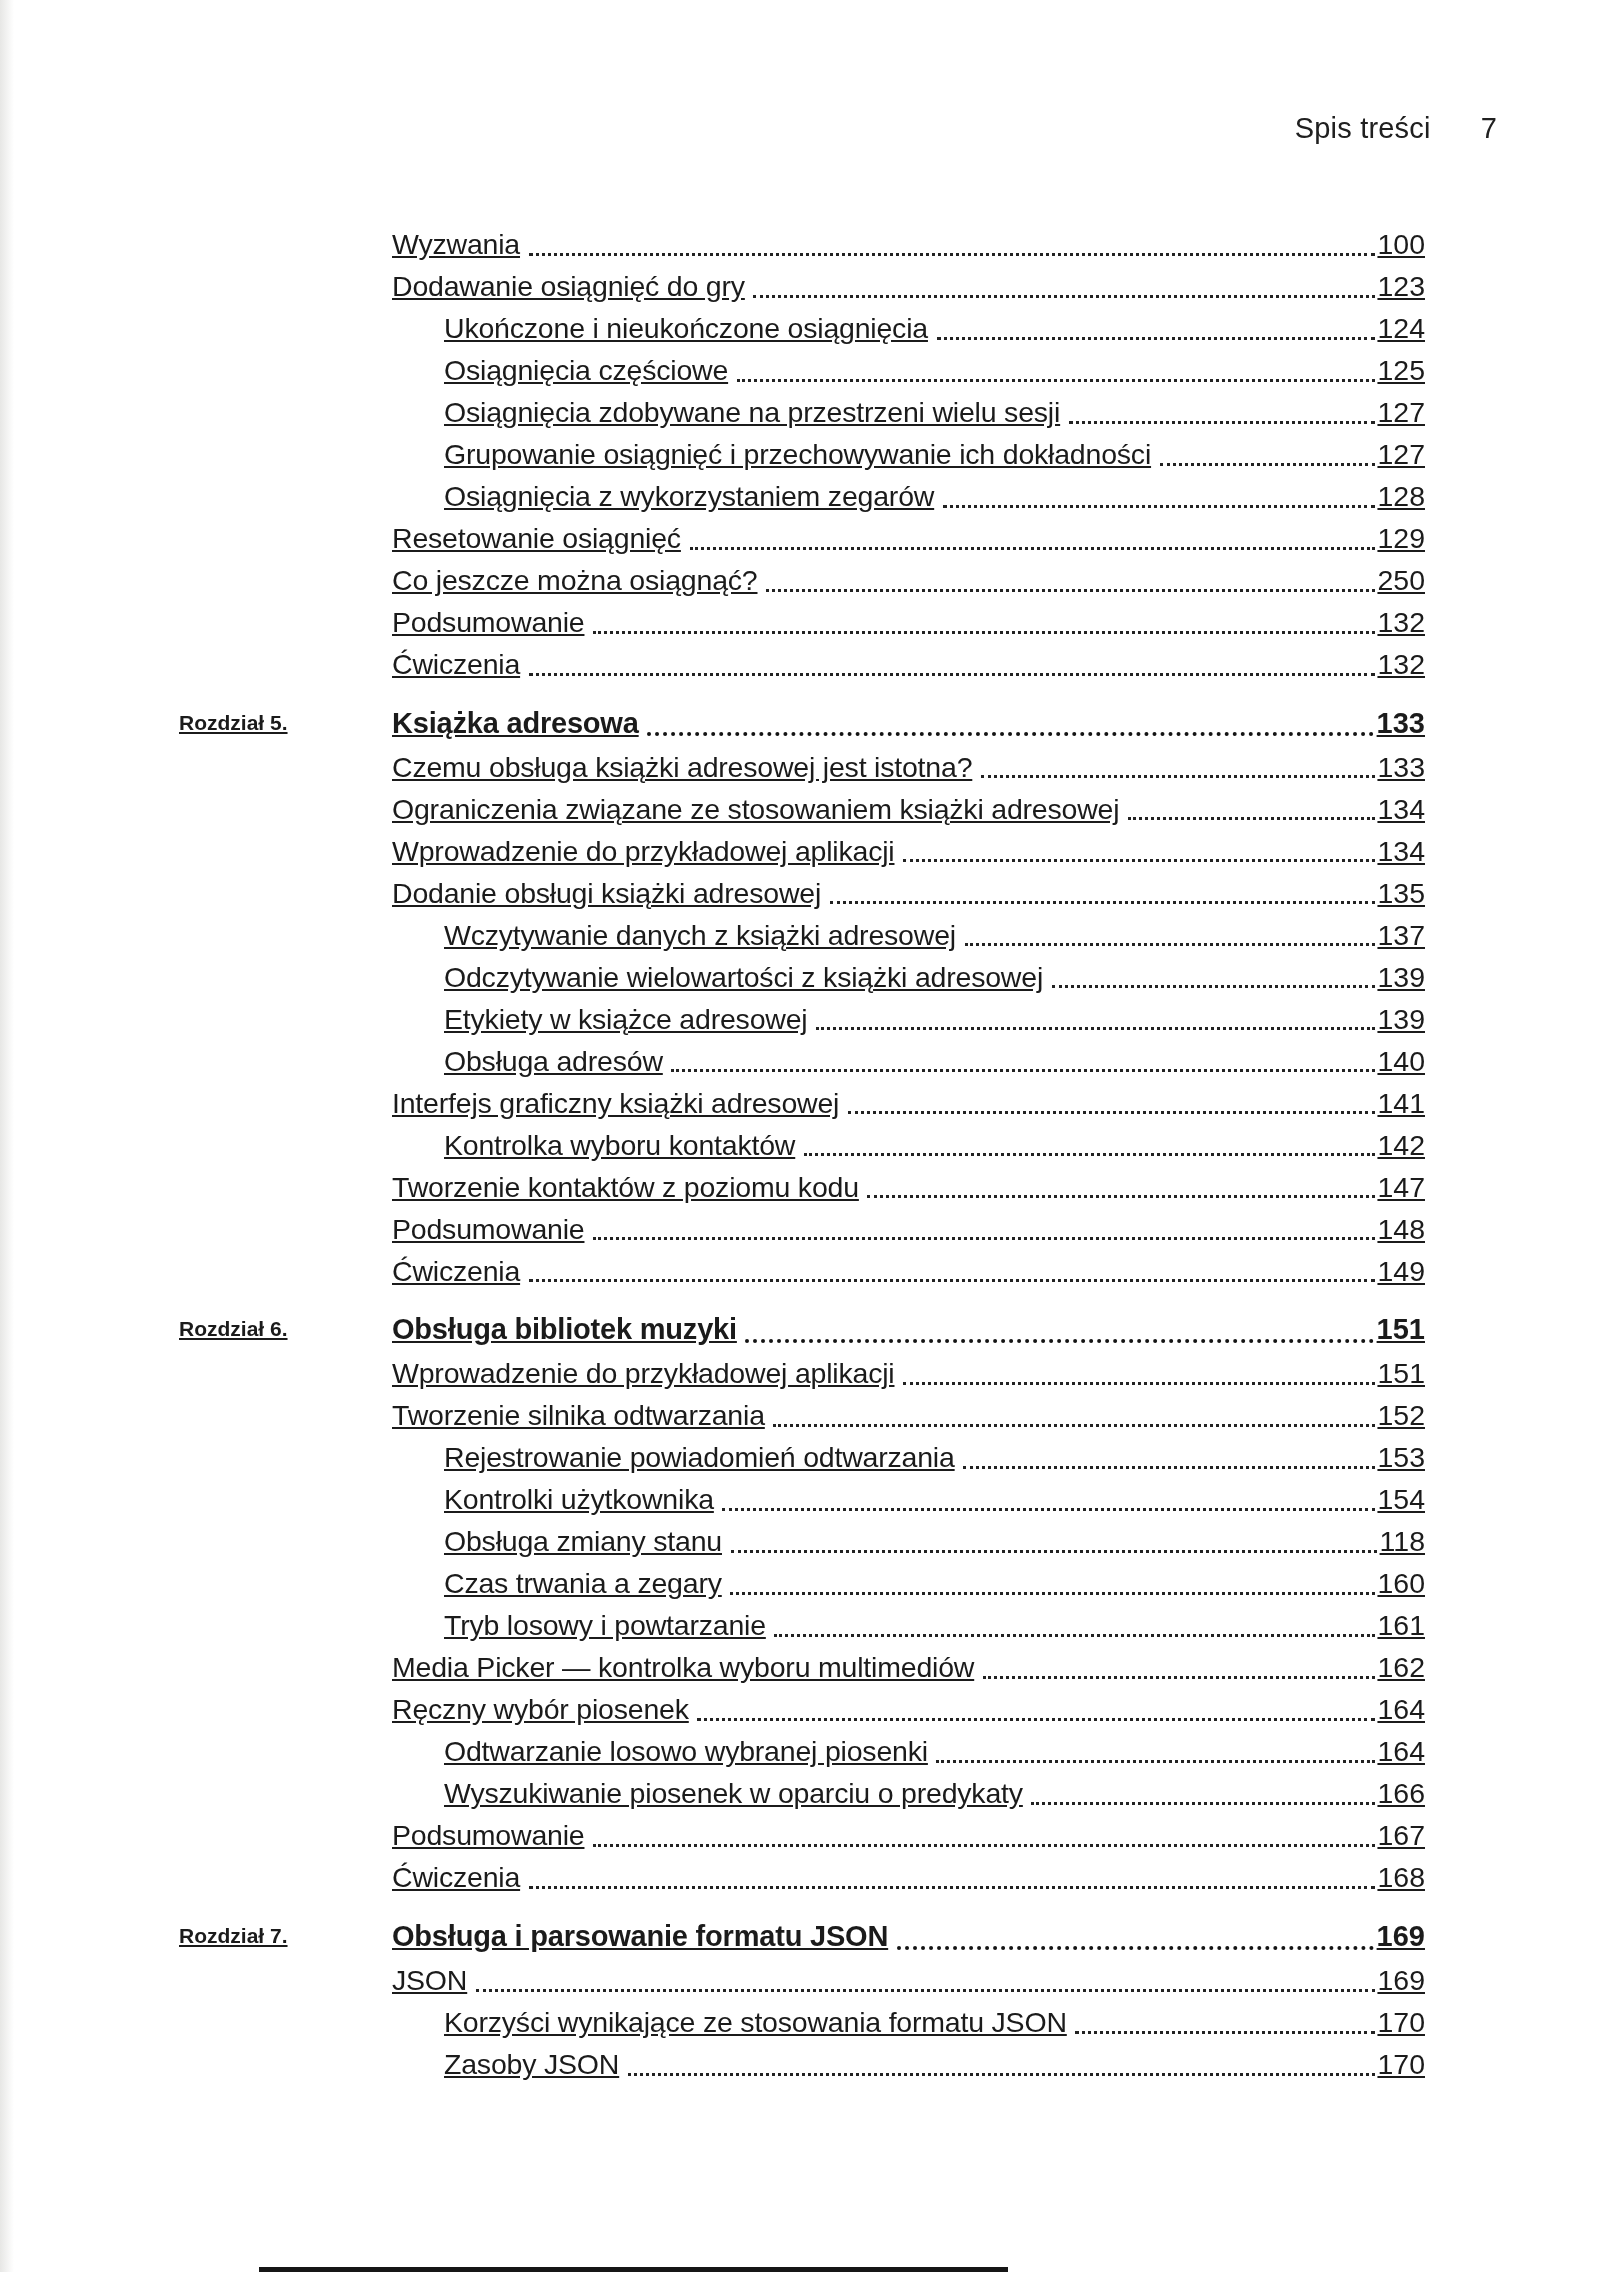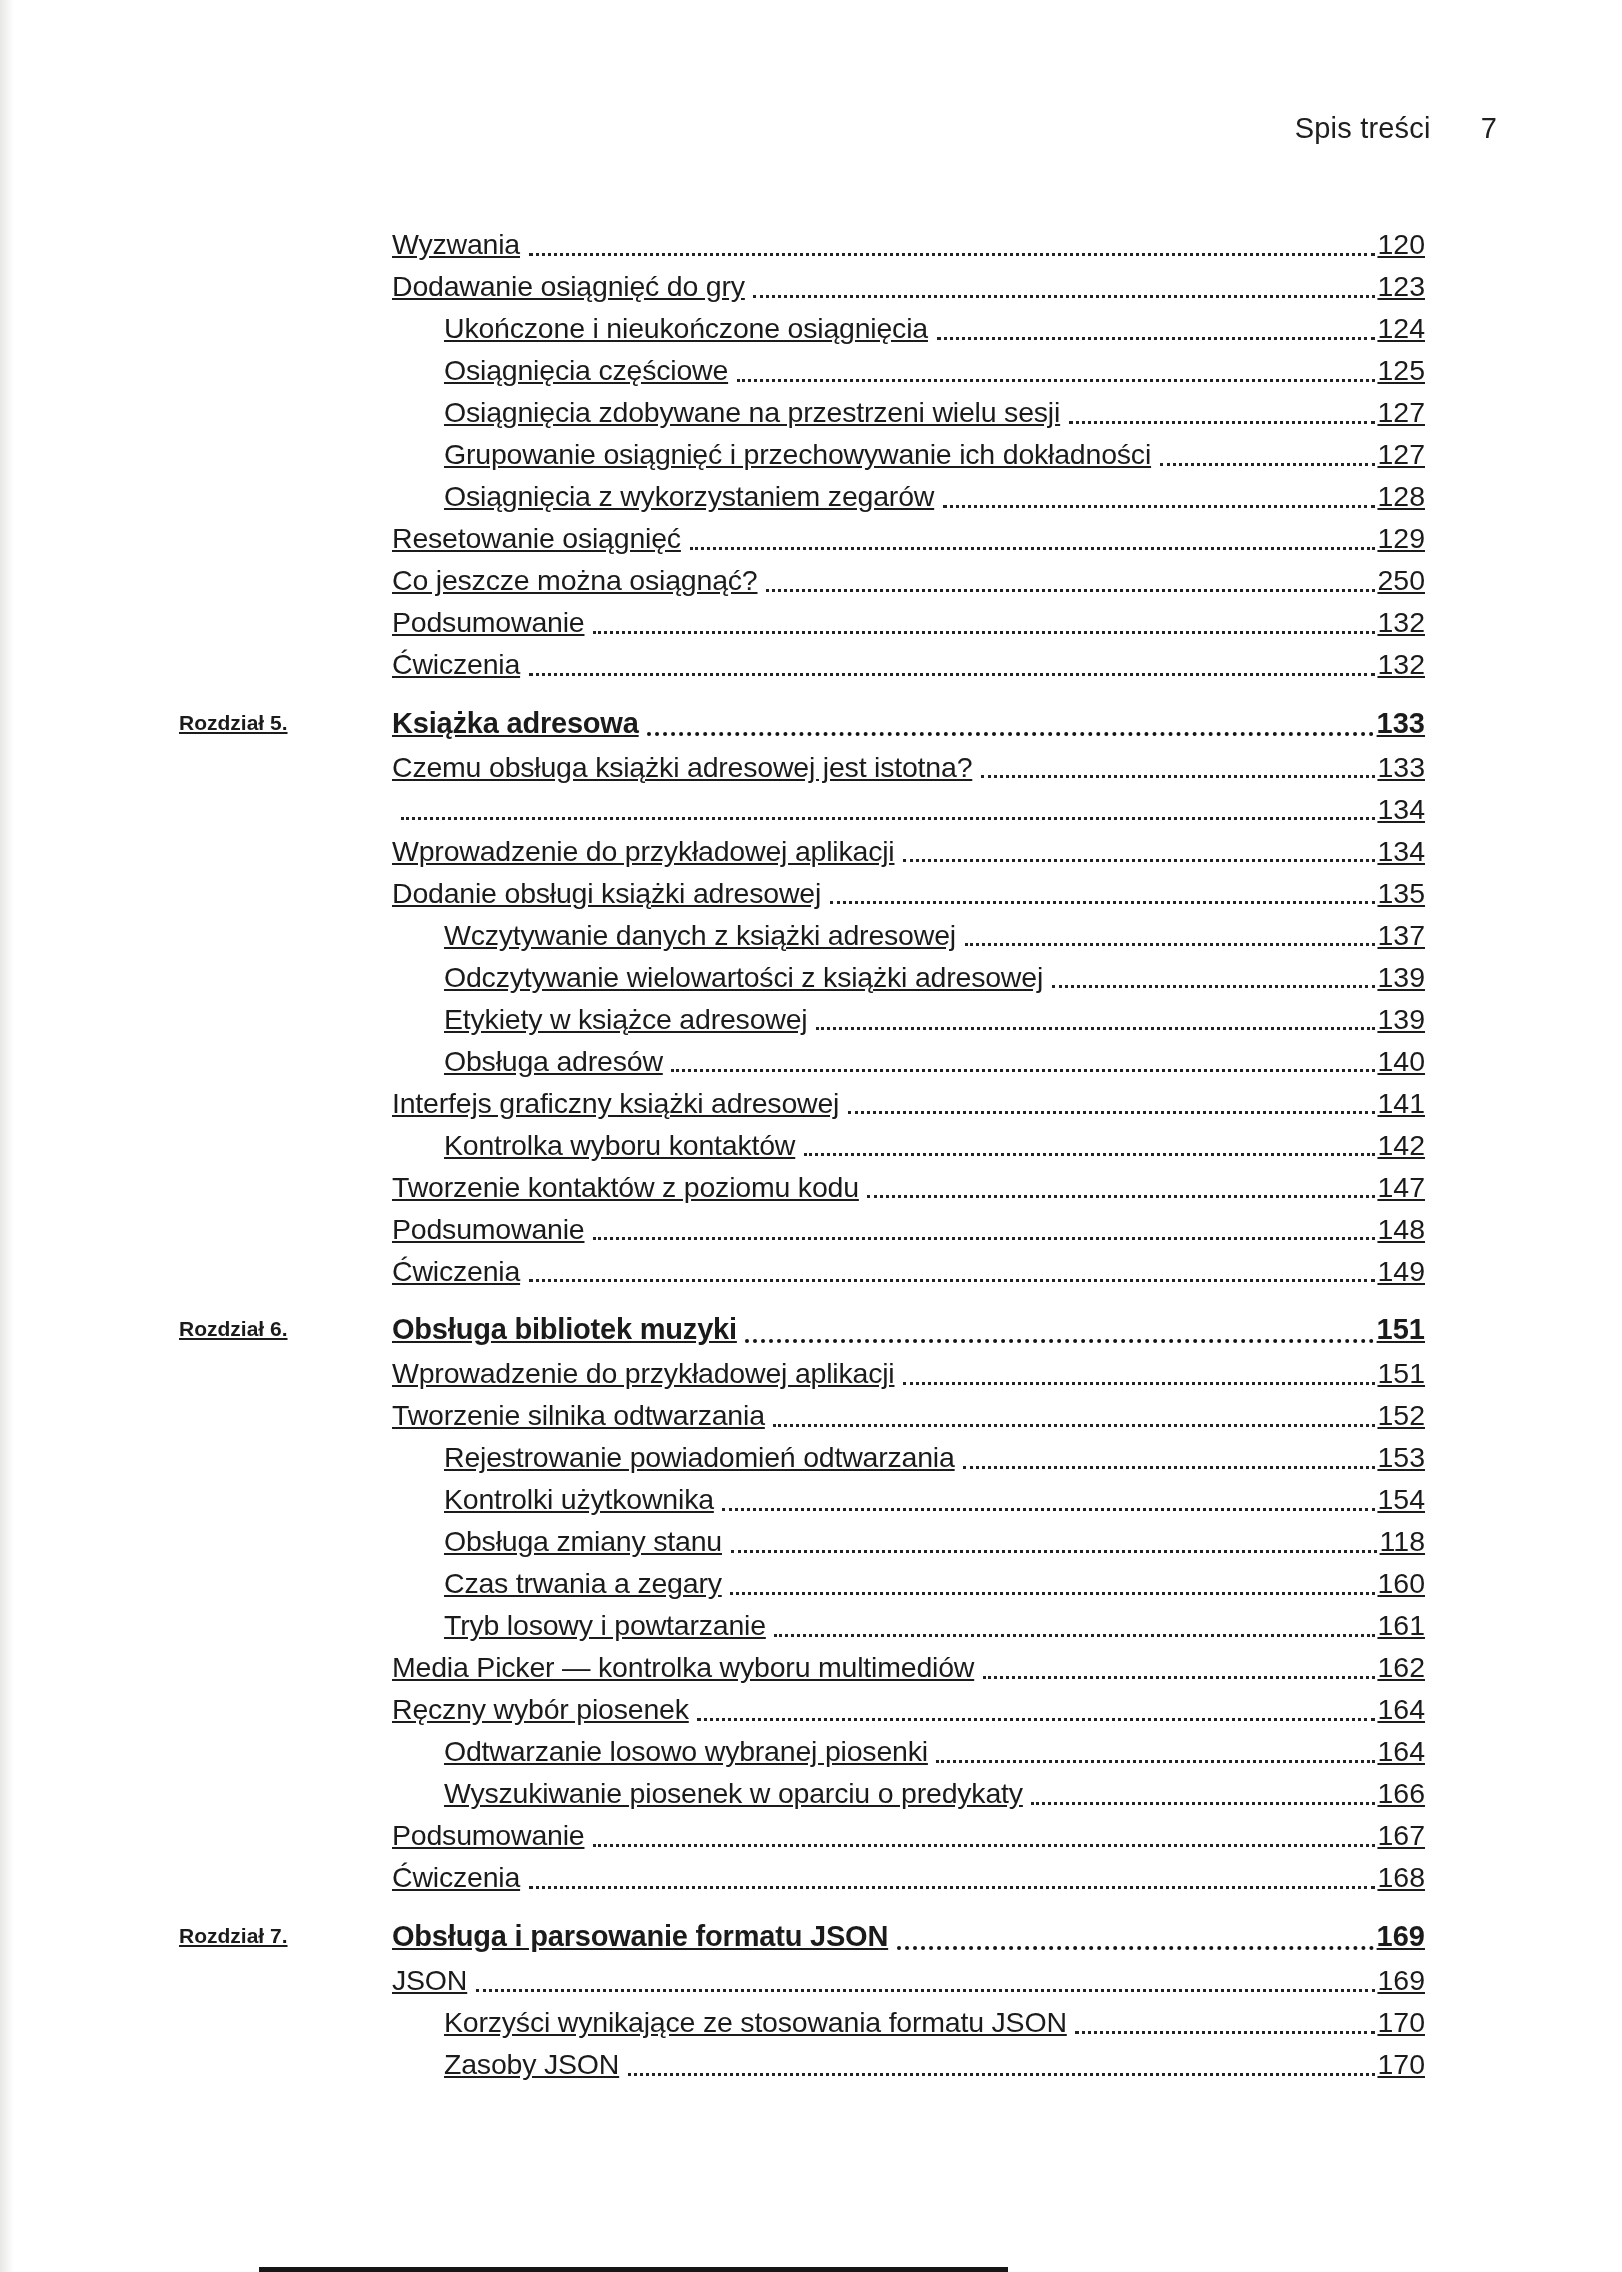--- a/index.html
+++ b/index.html
@@ -54,21 +54,21 @@
 
 <div class="page-header">
   <span>Spis treści</span>
   <span>7</span>
 </div>
 
 <div class="toc">
     <div class="row lvl1">
       <span class="title">Wyzwania</span>
       <span class="leader"></span>
-      <span class="pagenum">120</span>
+      <span class="pagenum">100</span>
     </div>
     <div class="row lvl1">
       <span class="title">Dodawanie osiągnięć do gry</span>
       <span class="leader"></span>
       <span class="pagenum">123</span>
     </div>
     <div class="row lvl2">
       <span class="title">Ukończone i nieukończone osiągnięcia</span>
       <span class="leader"></span>
       <span class="pagenum">124</span>
@@ -118,20 +118,21 @@
       <span class="title">Książka adresowa</span>
       <span class="leader"></span>
       <span class="pagenum">133</span>
     </div>
     <div class="row lvl1">
       <span class="title">Czemu obsługa książki adresowej jest istotna?</span>
       <span class="leader"></span>
       <span class="pagenum">133</span>
     </div>
     <div class="row lvl1">
+      <span class="title">Ograniczenia związane ze stosowaniem książki adresowej</span>
       <span class="leader"></span>
       <span class="pagenum">134</span>
     </div>
     <div class="row lvl1">
       <span class="title">Wprowadzenie do przykładowej aplikacji</span>
       <span class="leader"></span>
       <span class="pagenum">134</span>
     </div>
     <div class="row lvl1">
       <span class="title">Dodanie obsługi książki adresowej</span>

